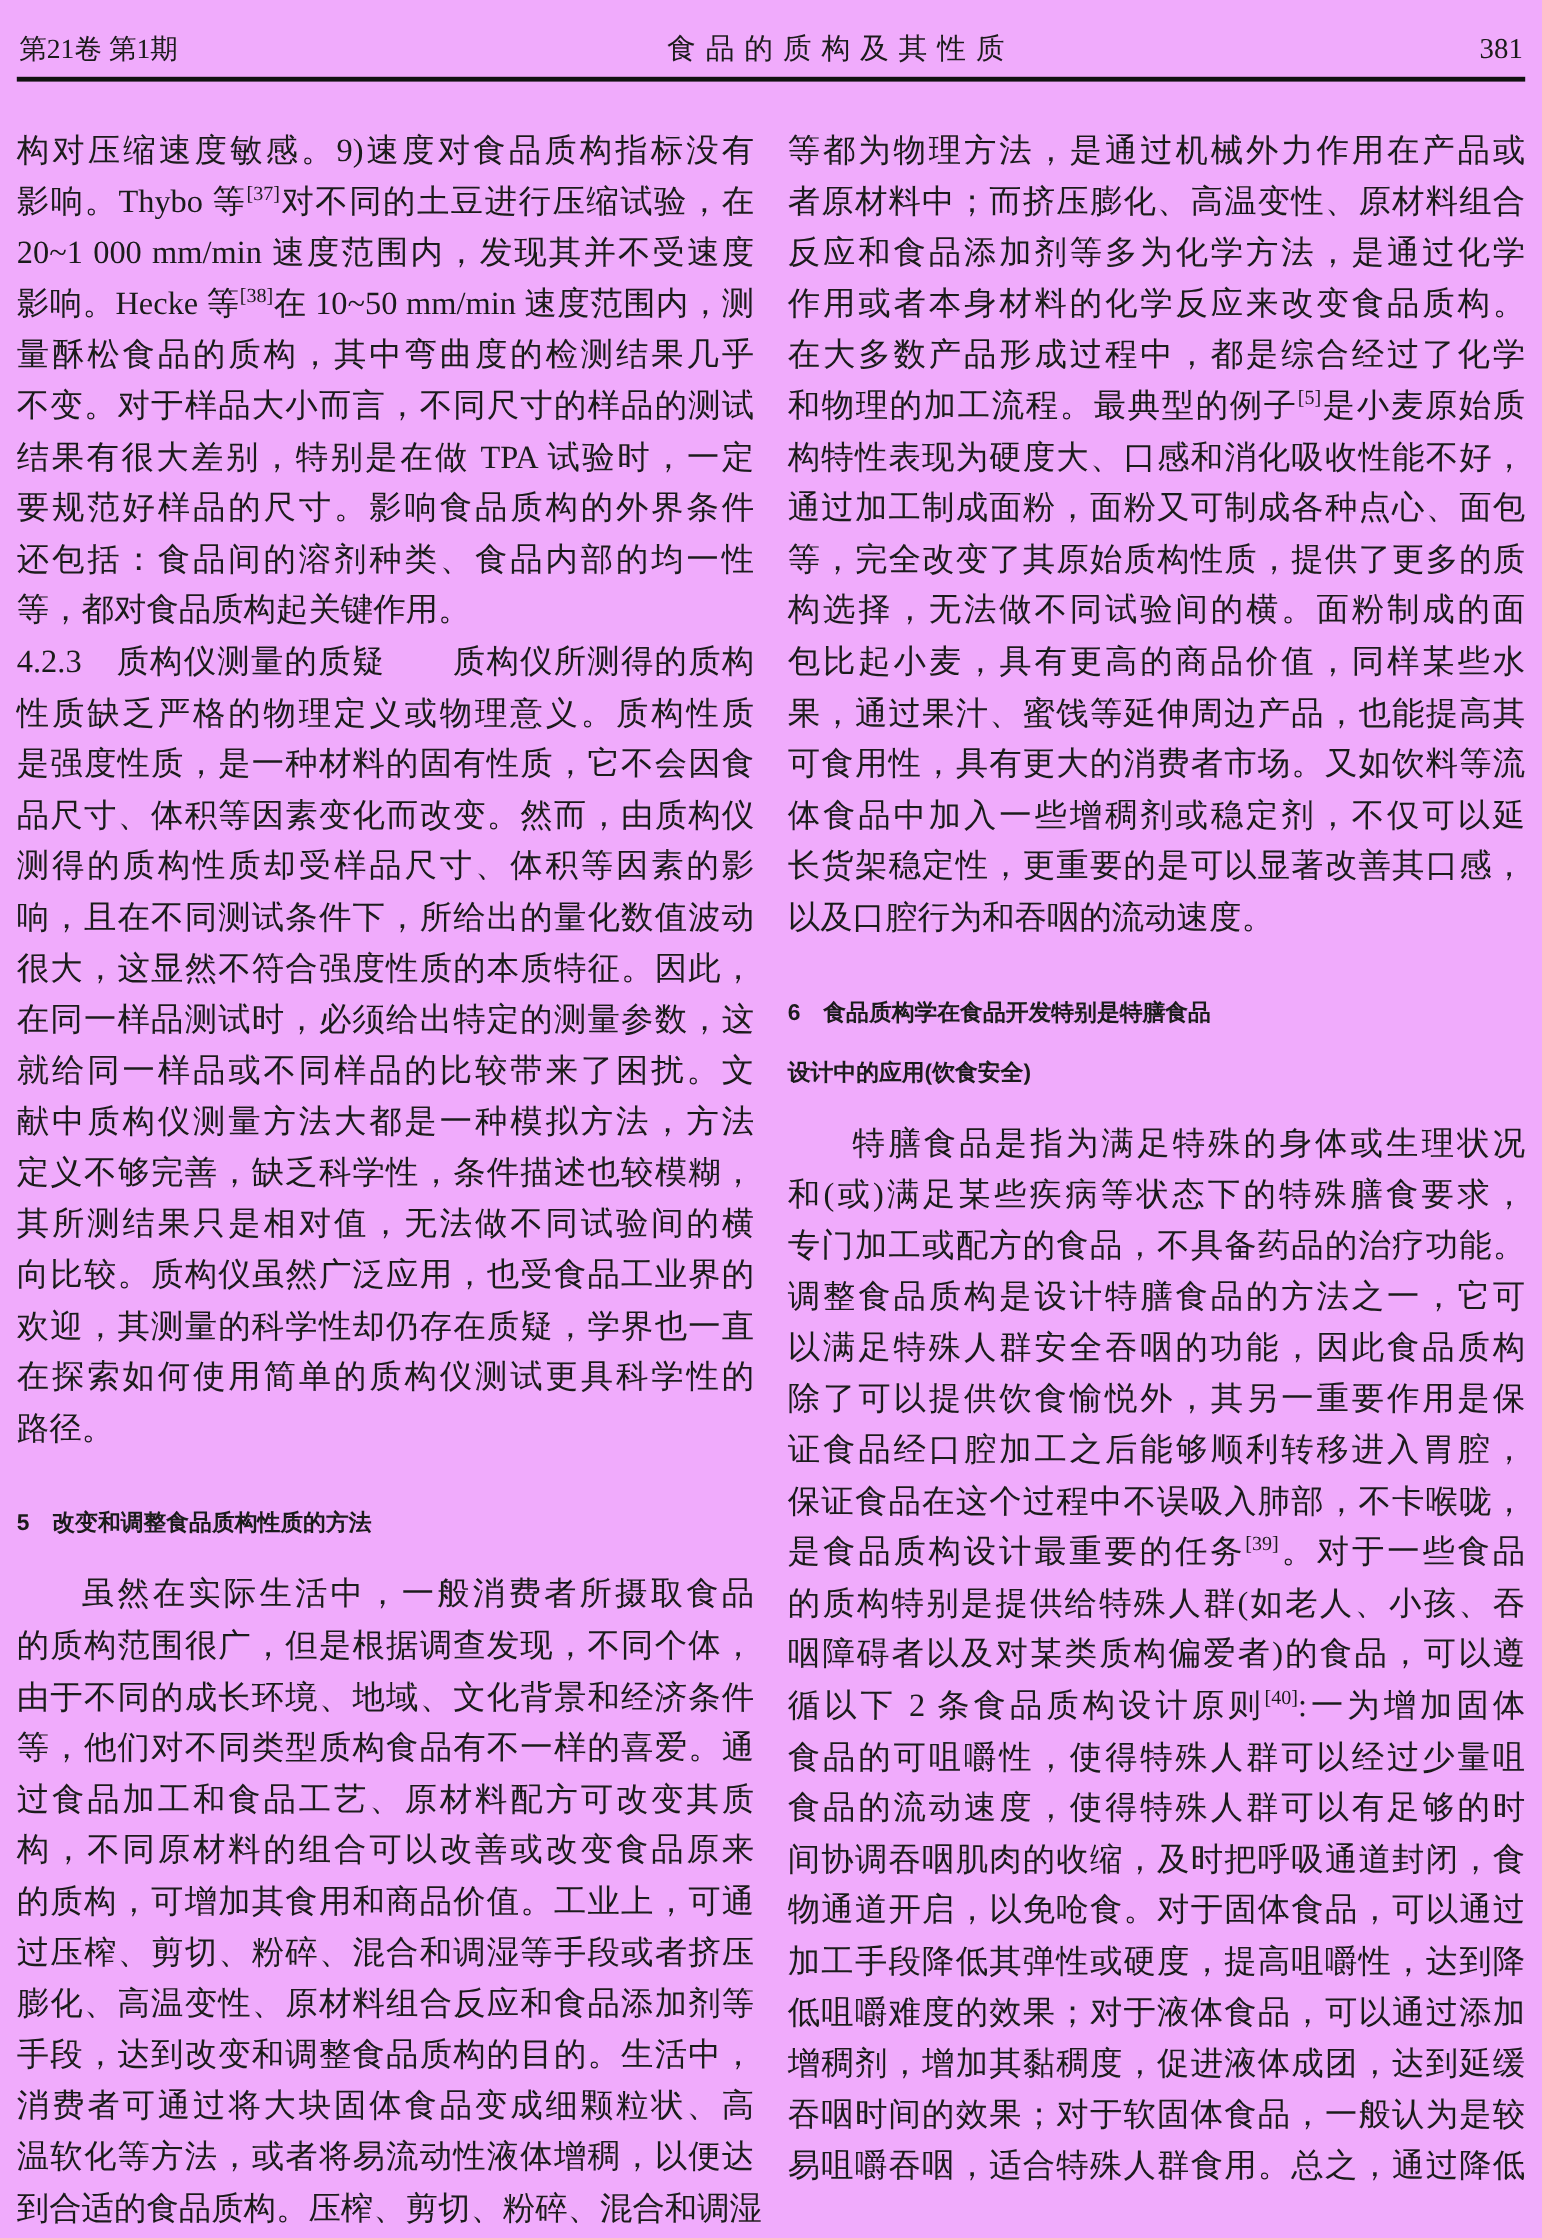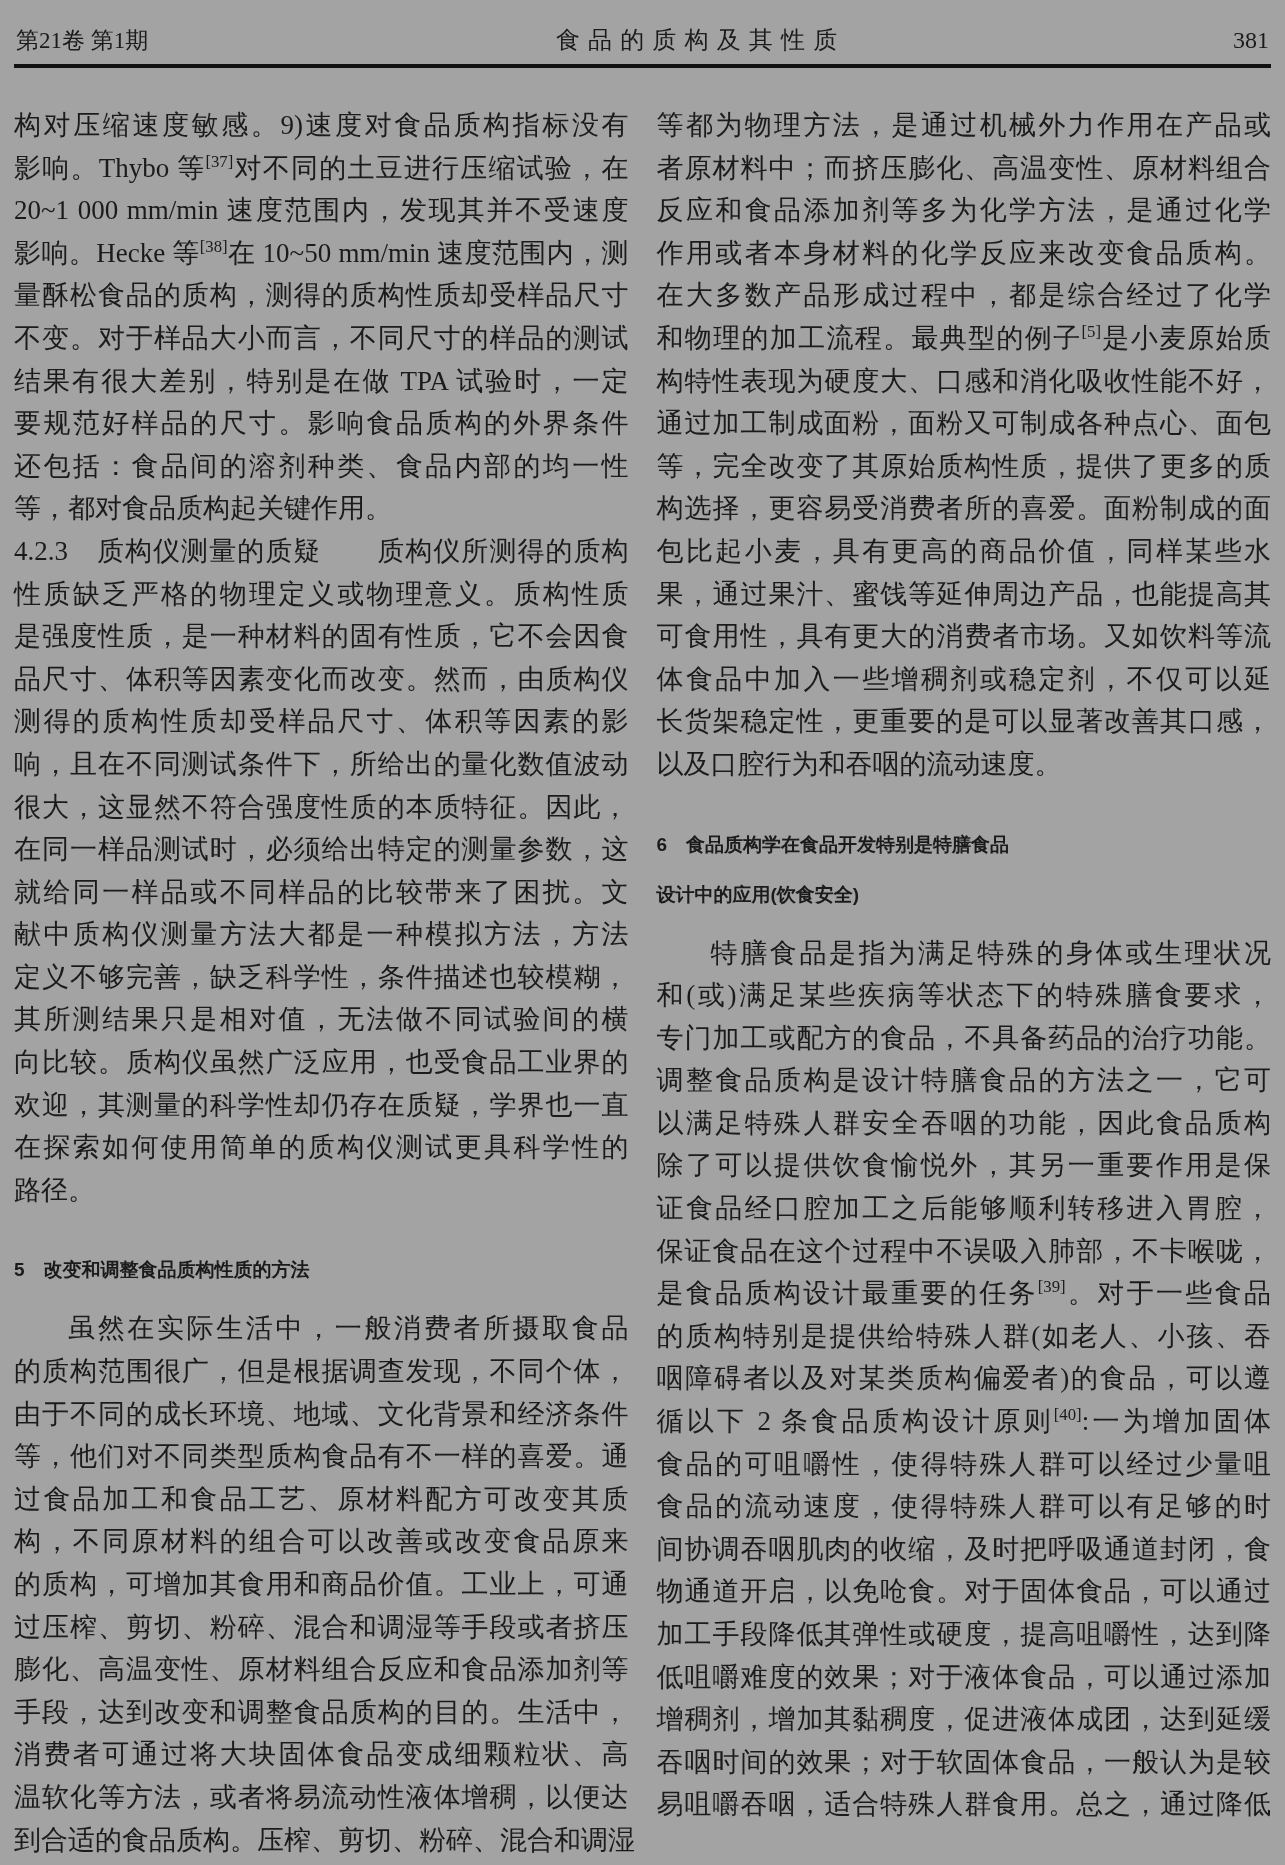--- a/index.html
+++ b/index.html
@@ -1,20 +1,20 @@
 <!DOCTYPE html>
 <html><head>
 <meta charset="utf-8">
 <style>
   html,body{margin:0;padding:0;background:#888;}
   .page{
     position:relative;
     width:1285px;height:1865px;
     margin:0 auto;
-    background:#a3a3a3;
+    background:#f0abfc;
     color:#1b1b1b;
     overflow:hidden;
     font-family:"Liberation Serif","DejaVu Serif",serif;
   }
   .header{
     display:flex;
     align-items:baseline;
     justify-content:space-between;
     padding:24px 16px 0 16px;
     font-size:23px;
@@ -77,21 +77,21 @@
     <span class="h-right">381</span>
   </div>
   <div class="rule"></div>
   <div class="columns">
     <div class="col">
         <div class="para">
           <div class="line">构对压缩速度敏感。9)速度对食品质构指标没有</div>
           <div class="line">影响。Thybo 等<sup>[37]</sup>对不同的土豆进行压缩试验，在</div>
           <div class="line">20~1 000 mm/min 速度范围内，发现其并不受速度</div>
           <div class="line">影响。Hecke 等<sup>[38]</sup>在 10~50 mm/min 速度范围内，测</div>
-          <div class="line">量酥松食品的质构，测得的质构性质却受样品尺寸</div>
+          <div class="line">量酥松食品的质构，其中弯曲度的检测结果几乎</div>
           <div class="line">不变。对于样品大小而言，不同尺寸的样品的测试</div>
           <div class="line">结果有很大差别，特别是在做 TPA 试验时，一定</div>
           <div class="line">要规范好样品的尺寸。影响食品质构的外界条件</div>
           <div class="line">还包括：食品间的溶剂种类、食品内部的均一性</div>
           <div class="line noslack">等，都对食品质构起关键作用。</div>
         </div>
         <div class="para">
           <div class="line">4.2.3　质构仪测量的质疑　　质构仪所测得的质构</div>
           <div class="line">性质缺乏严格的物理定义或物理意义。质构性质</div>
           <div class="line">是强度性质，是一种材料的固有性质，它不会因食</div>
@@ -132,21 +132,21 @@
         <div class="para">
           <div class="line">等都为物理方法，是通过机械外力作用在产品或</div>
           <div class="line">者原材料中；而挤压膨化、高温变性、原材料组合</div>
           <div class="line">反应和食品添加剂等多为化学方法，是通过化学</div>
           <div class="line">作用或者本身材料的化学反应来改变食品质构。</div>
           <div class="line">在大多数产品形成过程中，都是综合经过了化学</div>
           <div class="line">和物理的加工流程。最典型的例子<sup>[5]</sup>是小麦原始质</div>
           <div class="line">构特性表现为硬度大、口感和消化吸收性能不好，</div>
           <div class="line">通过加工制成面粉，面粉又可制成各种点心、面包</div>
           <div class="line">等，完全改变了其原始质构性质，提供了更多的质</div>
-          <div class="line">构选择，更容易受消费者所的喜爱。面粉制成的面</div>
+          <div class="line">构选择，无法做不同试验间的横。面粉制成的面</div>
           <div class="line">包比起小麦，具有更高的商品价值，同样某些水</div>
           <div class="line">果，通过果汁、蜜饯等延伸周边产品，也能提高其</div>
           <div class="line">可食用性，具有更大的消费者市场。又如饮料等流</div>
           <div class="line">体食品中加入一些增稠剂或稳定剂，不仅可以延</div>
           <div class="line">长货架稳定性，更重要的是可以显著改善其口感，</div>
           <div class="line noslack">以及口腔行为和吞咽的流动速度。</div>
         </div>
         <div class="heading">
           <div class="line">6　食品质构学在食品开发特别是特膳食品</div>
           <div class="line noslack">设计中的应用(饮食安全)</div>

